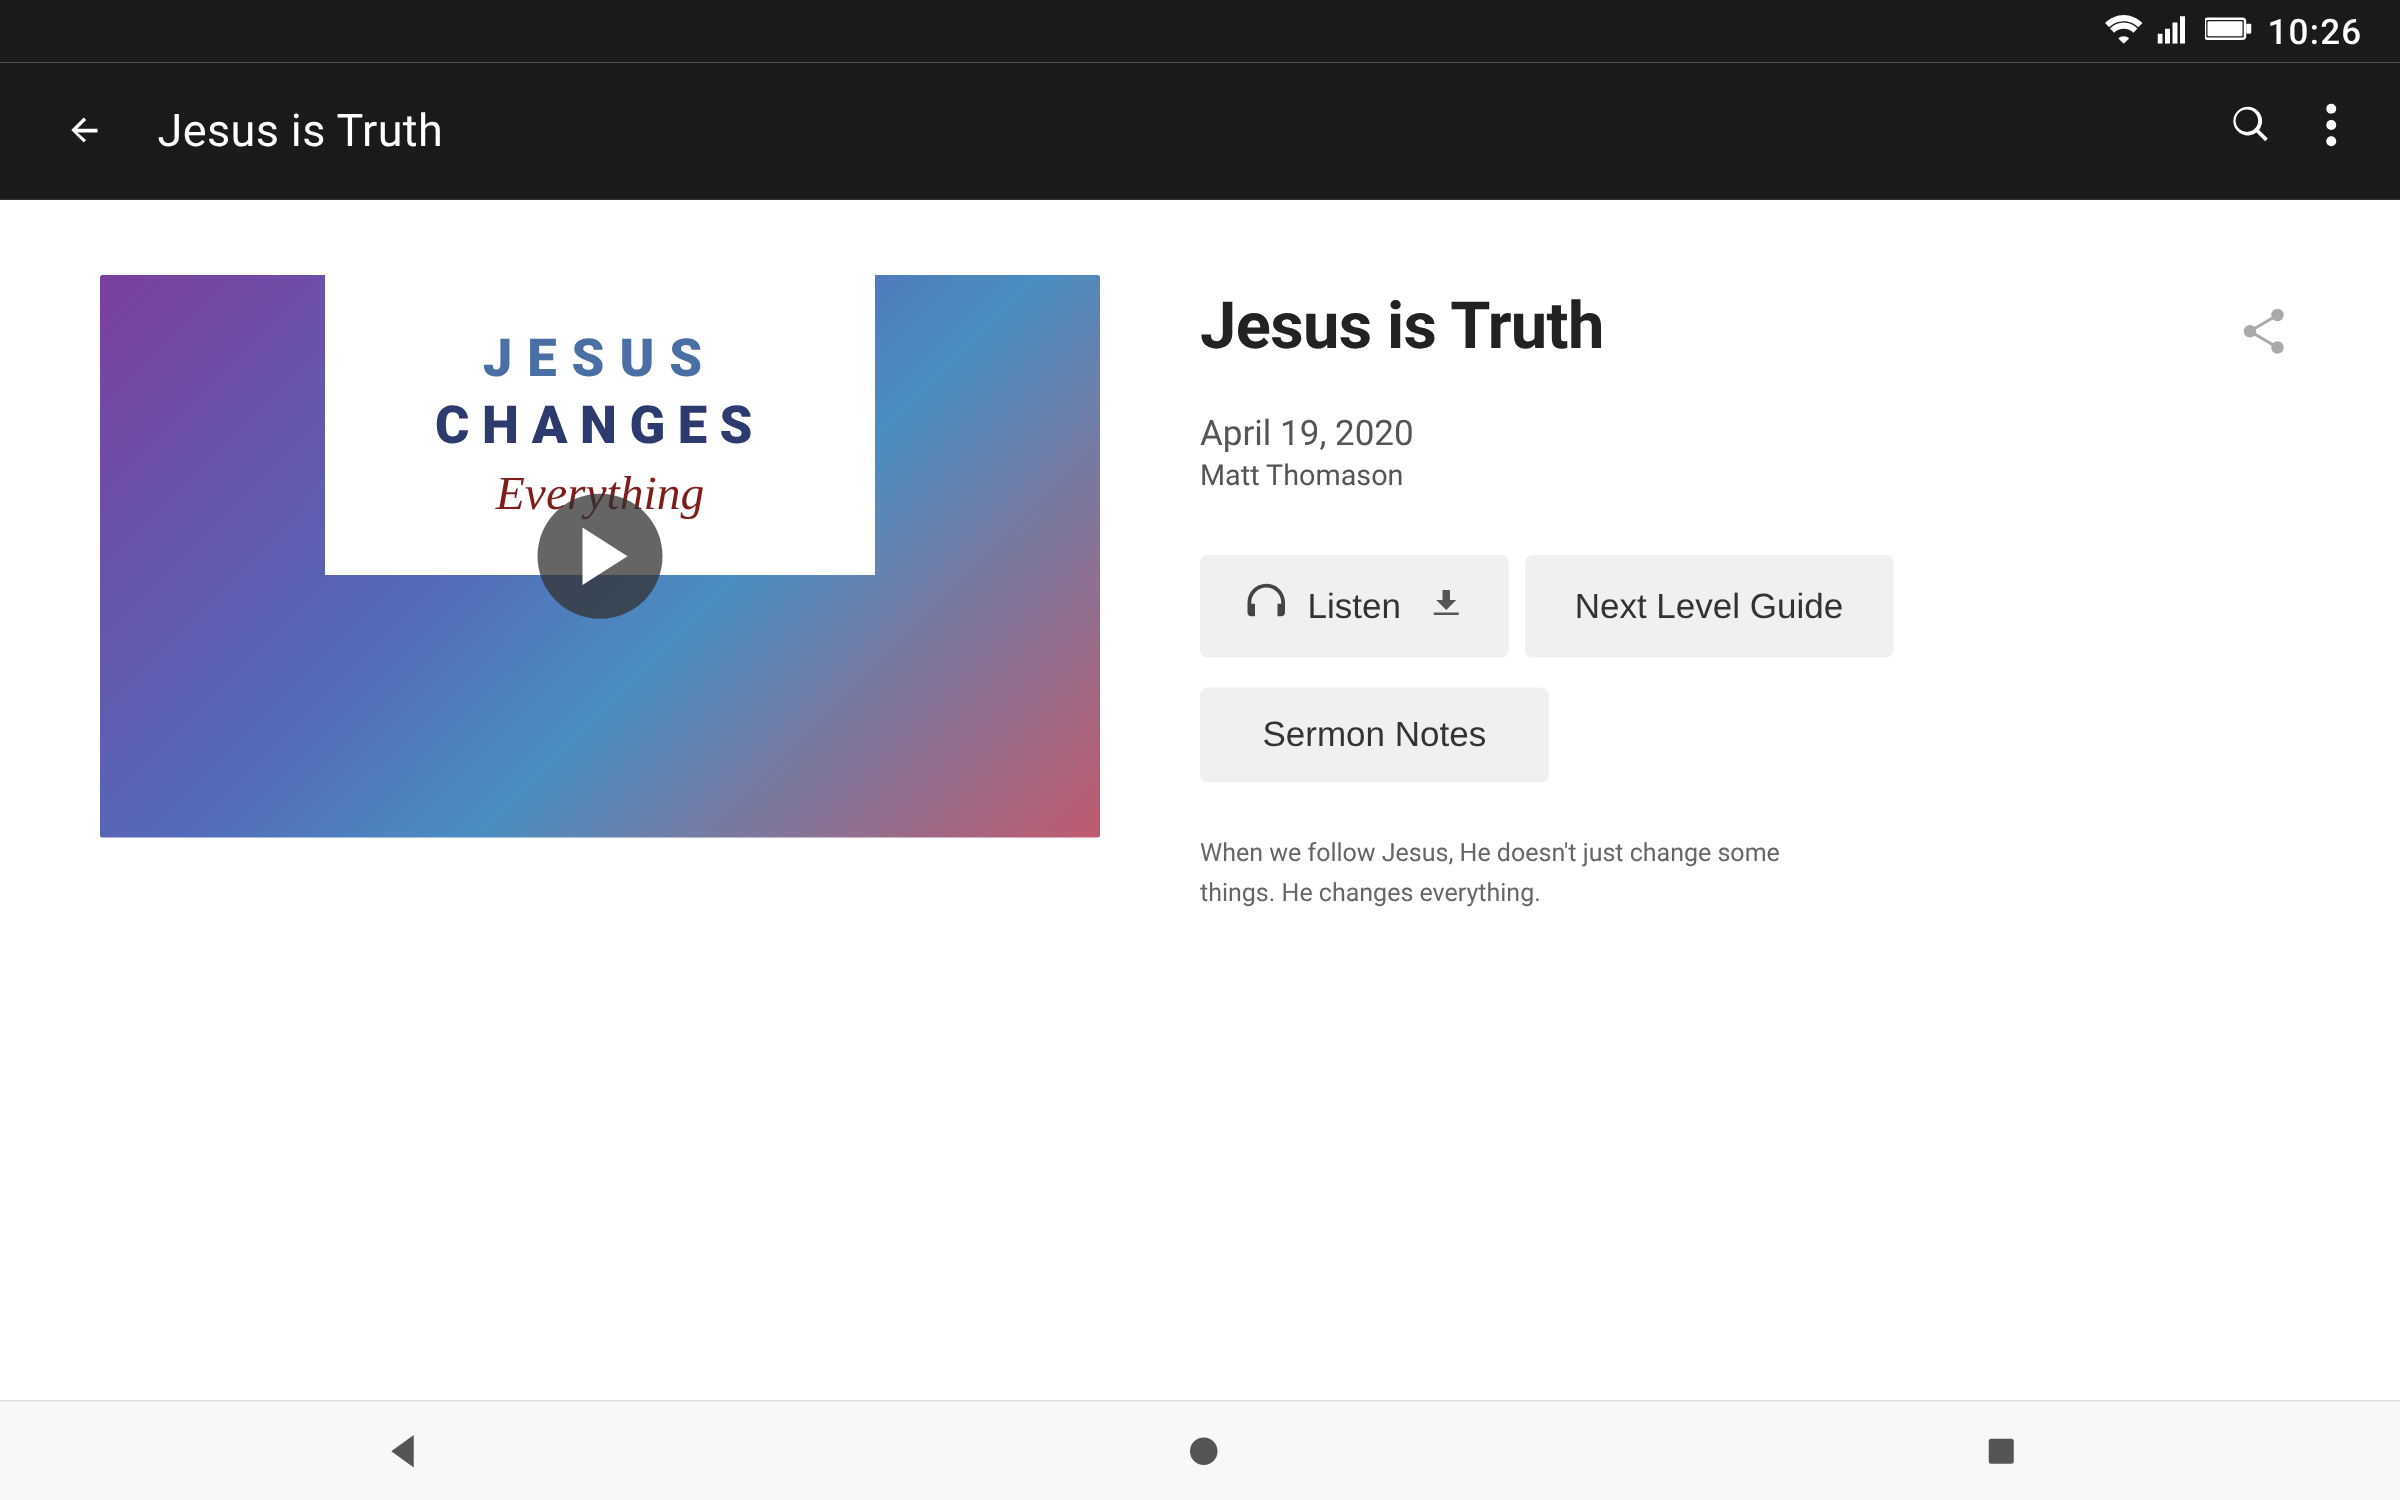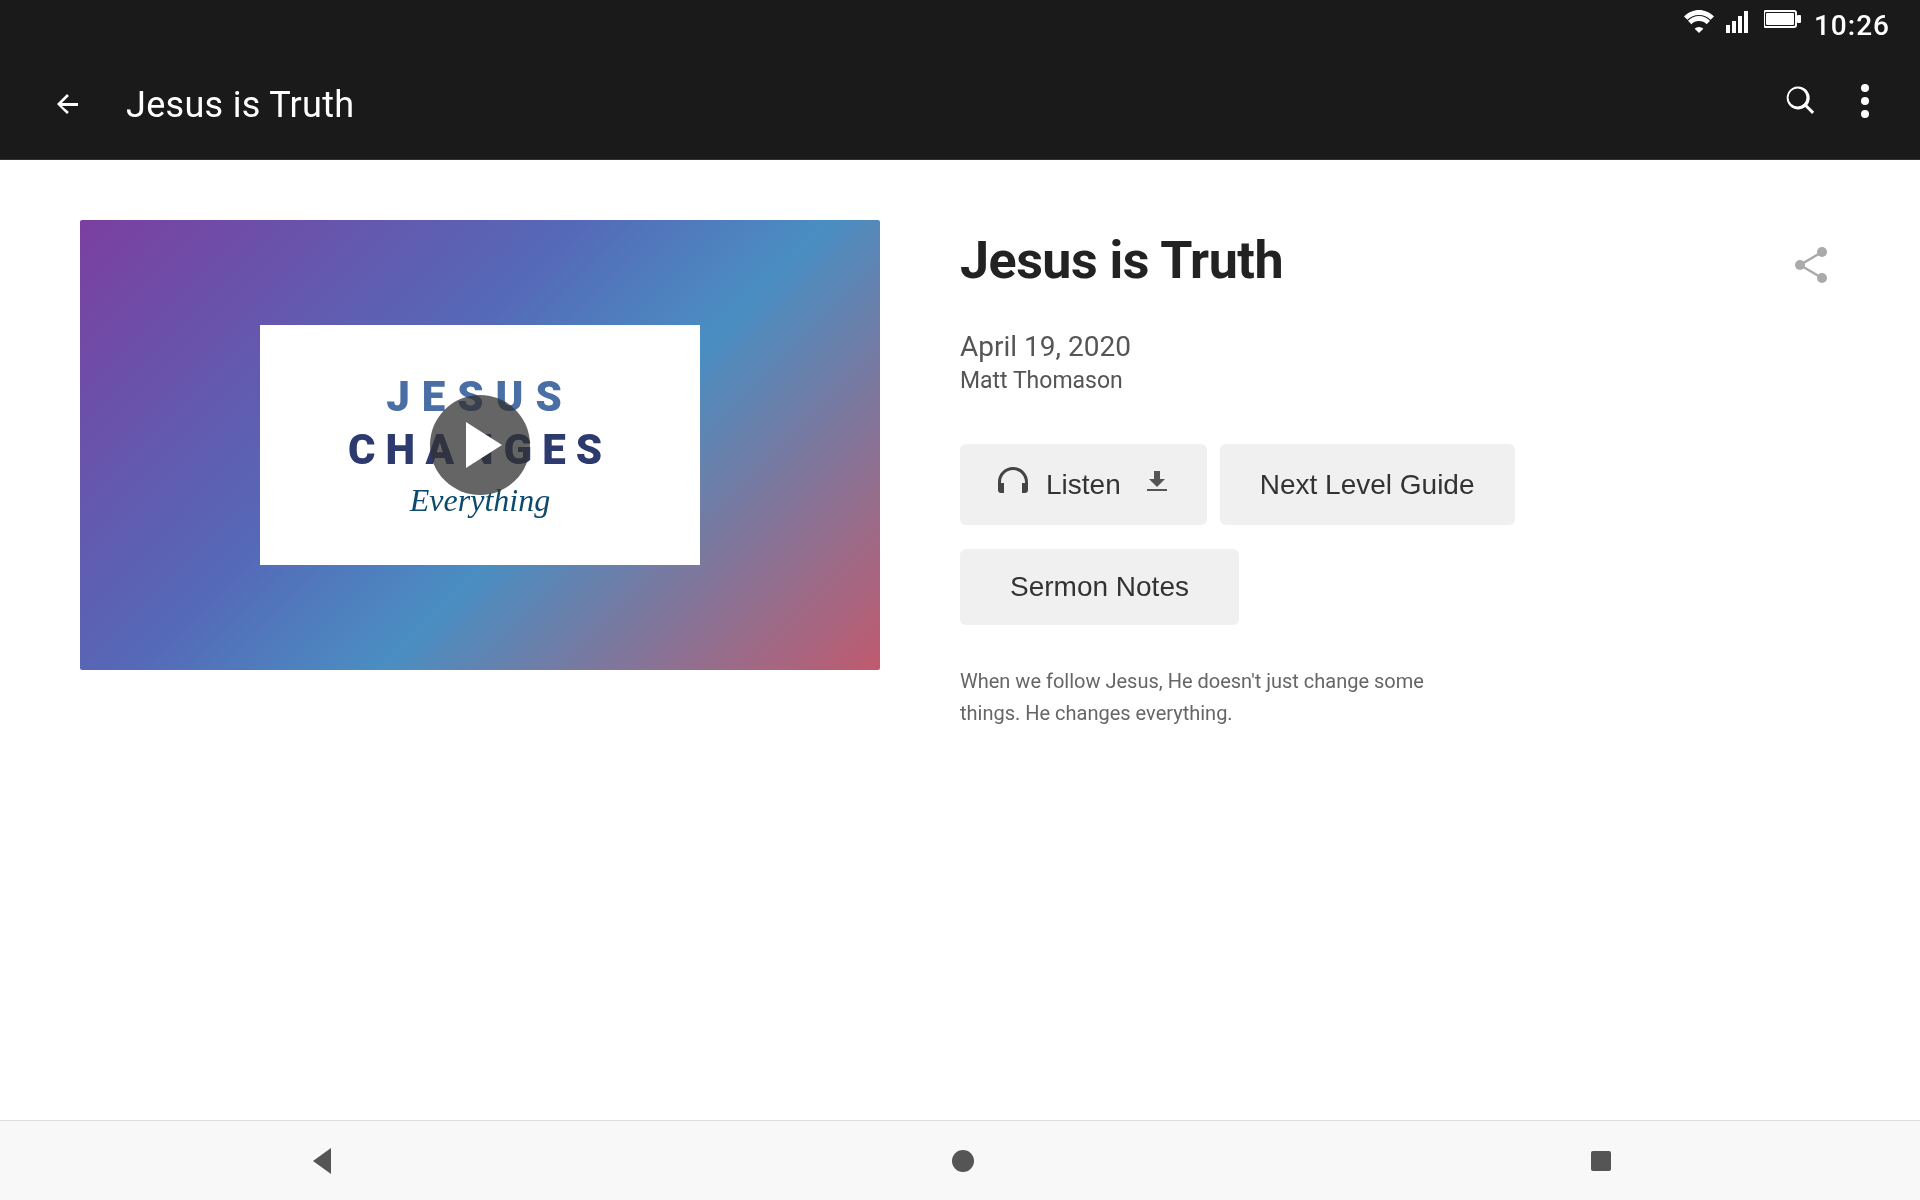--- a/index.html
+++ b/index.html
@@ -17,20 +17,21 @@
       height: 50px;
       background: #1a1a1a;
       display: flex;
       align-items: center;
       justify-content: flex-end;
       padding: 0 30px;
       gap: 16px;
     }
     .status-icons {
       display: flex;
+      align-items: center;
       gap: 12px;
     }
     .status-bar .time {
       color: white;
       font-size: 28px;
       font-weight: 500;
       letter-spacing: 1px;
     }
 
     
@@ -89,21 +90,20 @@
       width: 800px;
     }
     .video-thumb {
       width: 800px;
       height: 450px;
       border-radius: 2px;
       overflow: hidden;
       position: relative;
       background: linear-gradient(135deg, #7b3fa0 0%, #5569b8 40%, #4a8ec2 60%, #c05a6e 100%);
       display: flex;
-      align-items: center;
       justify-content: center;
     }
     .video-inner-card {
       background: white;
       width: 440px;
       height: 240px;
       display: flex;
       flex-direction: column;
       align-items: center;
       justify-content: center;
@@ -120,23 +120,23 @@
     }
     .changes-text {
       font-size: 42px;
       font-weight: 900;
       letter-spacing: 10px;
       color: #2d3a6e;
       text-transform: uppercase;
     }
     .everything-text {
       font-family: 'Georgia', cursive;
-      font-size: 32px;
+      font-size: 38px;
       font-style: italic;
-      color: #0c4a6e;
+      color: #7f1d1d;
       margin-top: 4px;
     }
     .play-overlay {
       position: absolute;
       top: 0; left: 0; right: 0; bottom: 0;
       display: flex;
       align-items: center;
       justify-content: center;
     }
     .play-btn {

